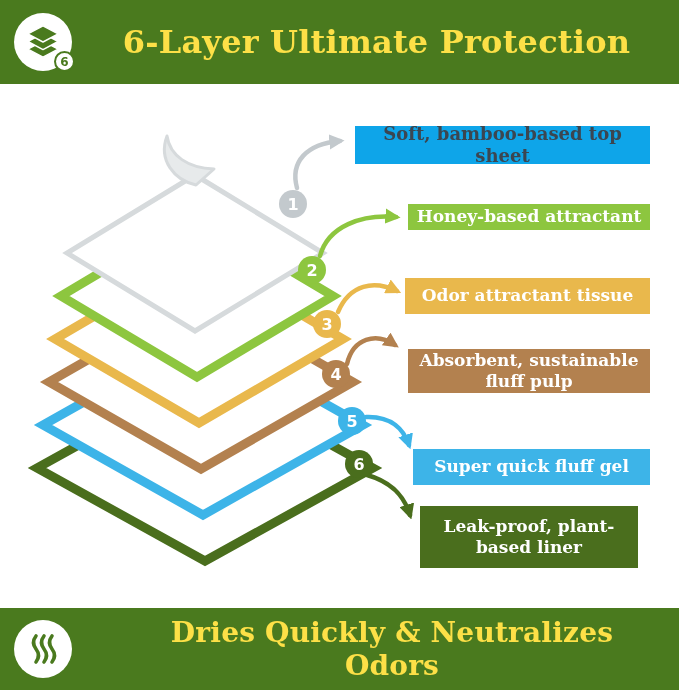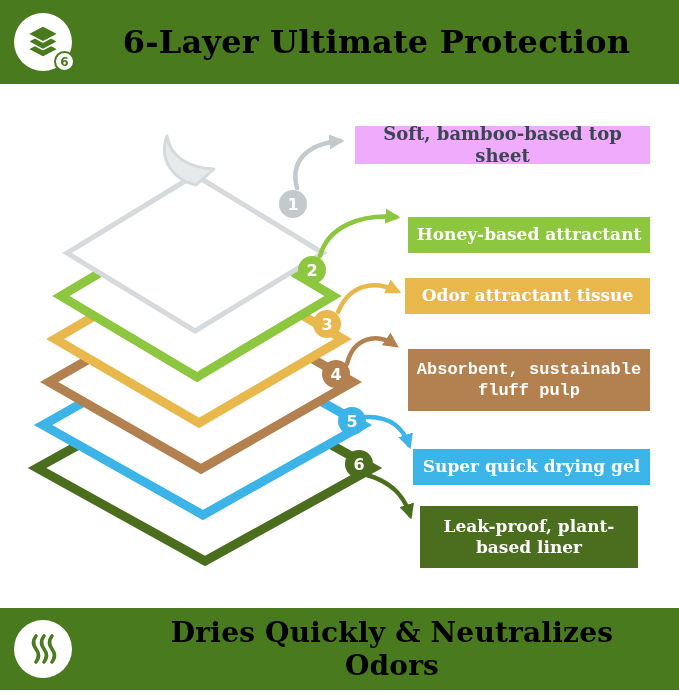--- a/index.html
+++ b/index.html
@@ -6,21 +6,21 @@
   body{
     width:679px;height:696px;background:#ffffff;overflow:hidden;
     font-family:"DejaVu Serif", serif;
     position:relative;
   }
   .banner{
     height:84px;display:flex;align-items:center;gap:16px;
     padding:0 14px;box-sizing:border-box;
   }
   .banner-title{
-    flex:1;text-align:center;color:#000000;margin:0;
+    flex:1;text-align:center;color:#fde047;margin:0;
     font-weight:bold;letter-spacing:.2px;
   }
   h1.banner-title{font-size:32px;}
   h2.banner-title{font-size:28px;}
   .icon-circle{
     width:58px;height:58px;border-radius:50%;background:#ffffff;
     display:flex;align-items:center;justify-content:center;
     position:relative;flex-shrink:0;
   }
   .mini-badge{
@@ -35,23 +35,23 @@
   .stack-svg{position:absolute;left:0;top:0;width:679px;height:524px;}
   .sheet{fill:#ffffff;}
   .arrow{fill:none;stroke-width:4.5;stroke-linecap:round;}
   .num{fill:#ffffff;font:bold 16px "DejaVu Sans",sans-serif;text-anchor:middle;}
   .label-box{
     position:absolute;display:flex;align-items:center;justify-content:center;
     text-align:center;font-weight:bold;line-height:1.25;
     padding:3px 8px;box-sizing:border-box;font-size:17px;
   }
   .lb1{left:355px;top:42px;width:295px;height:38px;font-size:18px;}
-  .lb2{left:408px;top:133px;width:242px;height:36px;padding-left:8px;}
+  .lb2{left:408px;top:120px;width:242px;height:26px;padding-left:8px;}
   .lb3{left:405px;top:194px;width:245px;height:36px;}
-  .lb4{left:408px;top:265px;width:242px;height:62px;font-family:Liberation Mono, monospace;}
+  .lb4{left:408px;top:265px;width:242px;height:44px;}
   .lb5{left:413px;top:365px;width:237px;height:36px;}
   .lb6{left:420px;top:422px;width:218px;height:62px;}
 </style>
 </head>
 <body>
 
 <header class="banner" style="background-color: rgb(74, 122, 30);">
   <div class="icon-circle">
     <svg width="38" height="38" viewBox="0 0 40 40">
       <g stroke="#ffffff" stroke-width="1.6" stroke-linejoin="round" fill="#4a7a1e">
@@ -124,34 +124,34 @@
     <g>
       <circle cx="352" cy="337" r="14" fill="#3db4e8"></circle>
       <text class="num" x="352" y="342.5">5</text>
     </g>
     <g>
       <circle cx="359" cy="380" r="14" fill="#4a6e1d"></circle>
       <text class="num" x="359" y="385.5">6</text>
     </g>
   </svg>
 
-  <div class="label-box lb1" style="background-color: #f0abfc; color: rgb(59, 70, 81);">
+  <div class="label-box lb1" style="background-color: #0ea5e9; color: rgb(59, 70, 81);">
     <span>Soft, bamboo-based top sheet</span>
   </div>
   <div class="label-box lb2" style="background-color: rgb(141, 198, 63); color: rgb(255, 255, 255);">
     <span>Honey-based attractant</span>
   </div>
   <div class="label-box lb3" style="background-color: rgb(233, 184, 76); color: rgb(255, 255, 255);">
     <span>Odor attractant tissue</span>
   </div>
   <div class="label-box lb4" style="background-color: rgb(179, 129, 79); color: rgb(255, 255, 255);">
     <span>Absorbent, sustainable fluff pulp</span>
   </div>
   <div class="label-box lb5" style="background-color: rgb(61, 180, 232); color: rgb(255, 255, 255);">
-    <span>Super quick drying gel</span>
+    <span>Super quick fluff gel</span>
   </div>
   <div class="label-box lb6" style="background-color: rgb(74, 110, 29); color: rgb(255, 255, 255);">
     <span>Leak-proof, plant-based liner</span>
   </div>
 </main>
 
 <footer class="banner footer-banner" style="background-color: rgb(74, 122, 30); gap: 47px;">
   <div class="icon-circle">
     <svg width="40" height="40" viewBox="0 0 40 40">
       <g fill="none" stroke-width="3.6" stroke-linecap="round" stroke="#4a7a1e">

